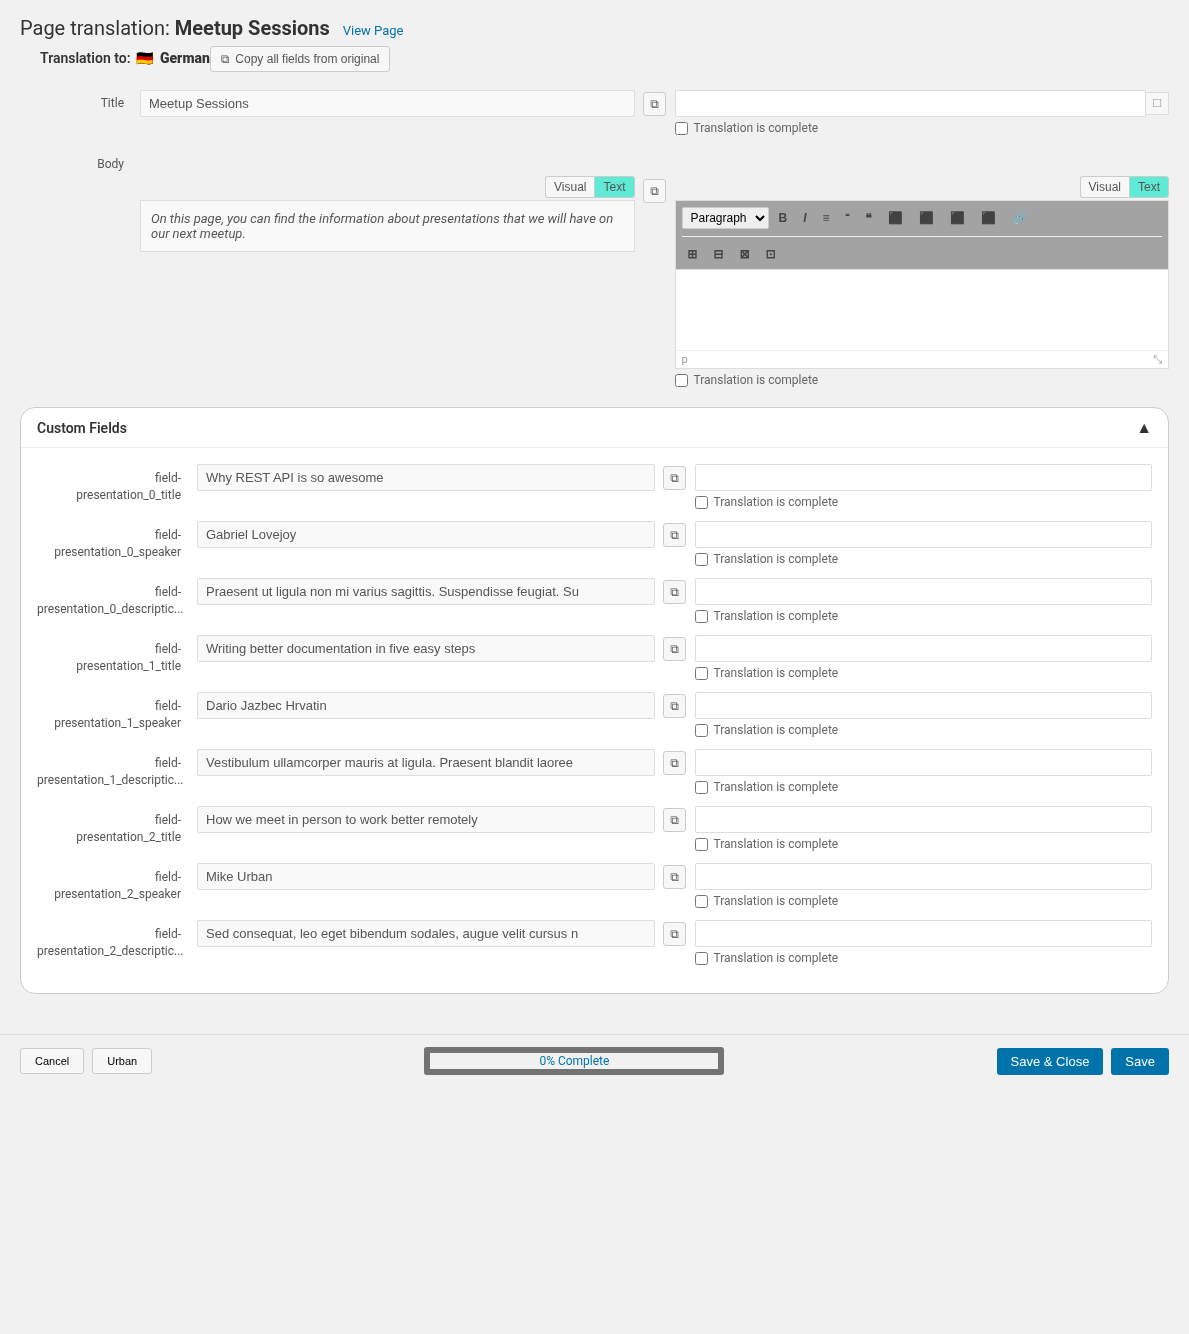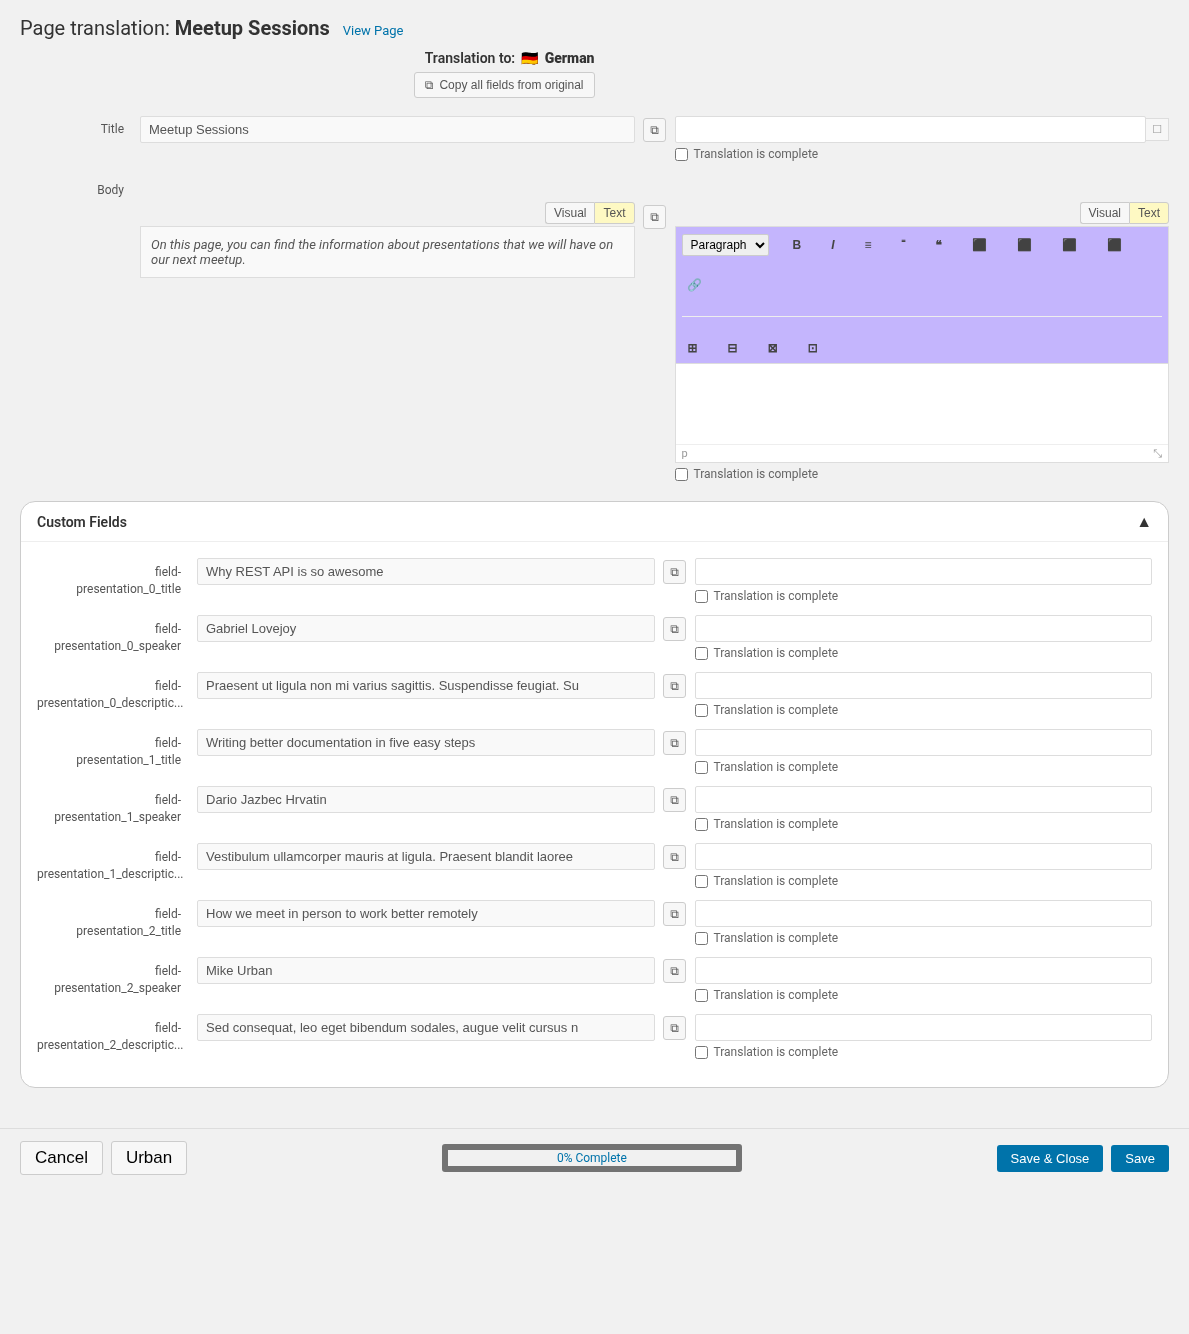--- a/index.html
+++ b/index.html
@@ -19,24 +19,24 @@
 
     input[type="text"], textarea { width: 100%; padding: 5px 8px; border: 1px solid #ddd; border-radius: 2px; font-size: 13px; background: #f9f9f9; color: #555; }
 
     .translation-complete-row { display: flex; align-items: center; gap: 6px; margin-top: 4px; font-size: 12px; color: #666; }
     .translation-complete-row input[type="checkbox"] { width: auto; }
 
     .tab-bar { display: flex; justify-content: flex-end; margin-bottom: 2px; }
     .tab-bar button { padding: 3px 8px; background: #f7f7f7; border: 1px solid #ccc; font-size: 12px; cursor: pointer; color: #555; margin-top: 25px; }
     .tab-bar button:first-child { border-right: none; border-radius: 3px 0 0 3px; }
     .tab-bar button:last-child { border-radius: 0 3px 3px 0; }
-    .tab-bar button.active { background: #fef9c3; }
+    .tab-bar button.active { background: #5eead4; }
 
     .editor-area { border: 1px solid #ddd; background: #fff; }
-    .editor-toolbar { display: flex; align-items: flex-end; flex-wrap: wrap; gap: 18px; padding: 4px 6px; border-bottom: 1px solid #ddd; background: #c4b5fd; }
+    .editor-toolbar { display: flex; align-items: center; flex-wrap: wrap; gap: 4px; padding: 4px 6px; border-bottom: 1px solid #ddd; background: #a3a3a3; }
     .editor-toolbar select { padding: 2px 4px; border: 1px solid #ccc; border-radius: 2px; font-size: 12px; }
     .editor-toolbar button { padding: 3px 5px; background: transparent; border: 1px solid transparent; border-radius: 2px; cursor: pointer; font-size: 12px; font-weight: 700; color: #444; }
     .editor-content { min-height: 80px; padding: 8px; font-size: 13px; color: #333; }
     .editor-footer { font-size: 11px; color: #999; padding: 2px 6px; border-top: 1px solid #eee; display: flex; justify-content: space-between; }
     .body-original-scroll { border: 1px solid #ddd; background: #f9f9f9; overflow-y: auto; max-height: 160px; position: relative; font-style: italic; }
     .body-original-scroll-inner { padding: 10px; font-size: 13px; color: #555; }
 
     .card { background: #fff; border: 1px solid #ccc; border-radius: 15px; margin-bottom: 20px; }
     .card-header { display: flex; align-items: center; justify-content: space-between; padding: 10px 16px; border-bottom: 1px solid #eee; font-weight: 600; font-size: 14px; }
     .card-body { padding: 16px; }
@@ -44,21 +44,21 @@
     .custom-field-row { display: grid; grid-template-columns: 160px 1fr 40px 1fr; align-items: start; margin-bottom: 12px; gap: 0; }
     .cf-label { text-align: right; padding-right: 16px; padding-top: 6px; font-size: 12px; color: #555; }
     .cf-original input { width: 100%; padding: 5px 8px; border: 1px solid #ddd; border-radius: 2px; font-size: 13px; background: #f9f9f9; color: #555; }
     .cf-copy { display: flex; justify-content: center; padding-top: 2px; }
     .cf-copy button { background: #f7f7f7; border: 1px solid #ccc; border-radius: 3px; padding: 4px 6px; cursor: pointer; color: #555; font-size: 12px; }
     .cf-translation input { width: 100%; padding: 5px 8px; border: 1px solid #ddd; border-radius: 2px; font-size: 13px; background: #fff; }
     .cf-translation .translation-complete-row { margin-top: 4px; }
 
     .footer-bar { display: flex; align-items: center; justify-content: space-between; padding: 12px 20px; background: #f1f1f1; border-top: 1px solid #ddd; position: sticky; bottom: 0; }
     .footer-left { display: flex; gap: 8px; }
-    .footer-left button { padding: 6px 14px; background: #f7f7f7; border: 1px solid #ccc; border-radius: 3px; cursor: pointer; font-size: 17px; }
+    .footer-left button { padding: 6px 14px; background: #f7f7f7; border: 1px solid #ccc; border-radius: 3px; cursor: pointer; font-size: 11px; }
     .progress-bar-container { flex: 1; max-width: 300px; margin: 0 auto; }
     .progress-bar-wrap { border: 6px solid #737373; border-radius: 3px; height: 28px; display: flex; align-items: center; justify-content: center; position: relative; overflow: hidden; }
     .progress-bar-fill { position: absolute; left: 0; top: 0; bottom: 0; background: #0073aa; width: 0%; }
     .progress-bar-label { position: relative; z-index: 1; font-size: 12px; color: #0073aa; }
     .footer-right { display: flex; gap: 8px; }
     .btn-save-close { padding: 6px 14px; background: #0073aa; color: #fff; border: none; border-radius: 3px; cursor: pointer; font-size: 13px; }
     .btn-save { padding: 6px 14px; background: #0073aa; color: #fff; border: none; border-radius: 3px; cursor: pointer; font-size: 13px; }
 
     .collapse-icon { cursor: pointer; font-size: 16px; }
   </style>
@@ -69,21 +69,21 @@
   <h1 class="page-title">
     <span>Page translation:</span>
     <strong>Meetup Sessions</strong>
     <a href="#" class="view-page-link">View Page</a>
   </h1>
 </div>
 
 <div class="main-content">
 
   <div style="display:grid; grid-template-columns:1fr 1fr; gap:0; margin-bottom:8px; padding:0 0 0 0;">
-    <div style="display:flex; flex-direction:column; align-items:flex-end; padding-left:20px;">
+    <div style="display:flex; flex-direction:row; align-items:flex-start; padding-left:20px;">
       <div style="display:flex; align-items:center; gap:6px;">
         <span class="col-header">
           <span>Translation to:</span>
           <span>🇩🇪</span>
           <strong>German</strong>
         </span>
       </div>
       <div class="copy-all-btn" style="align-self:flex-end; margin-top:-10px;">
         <button>
           <span>⧉</span>

